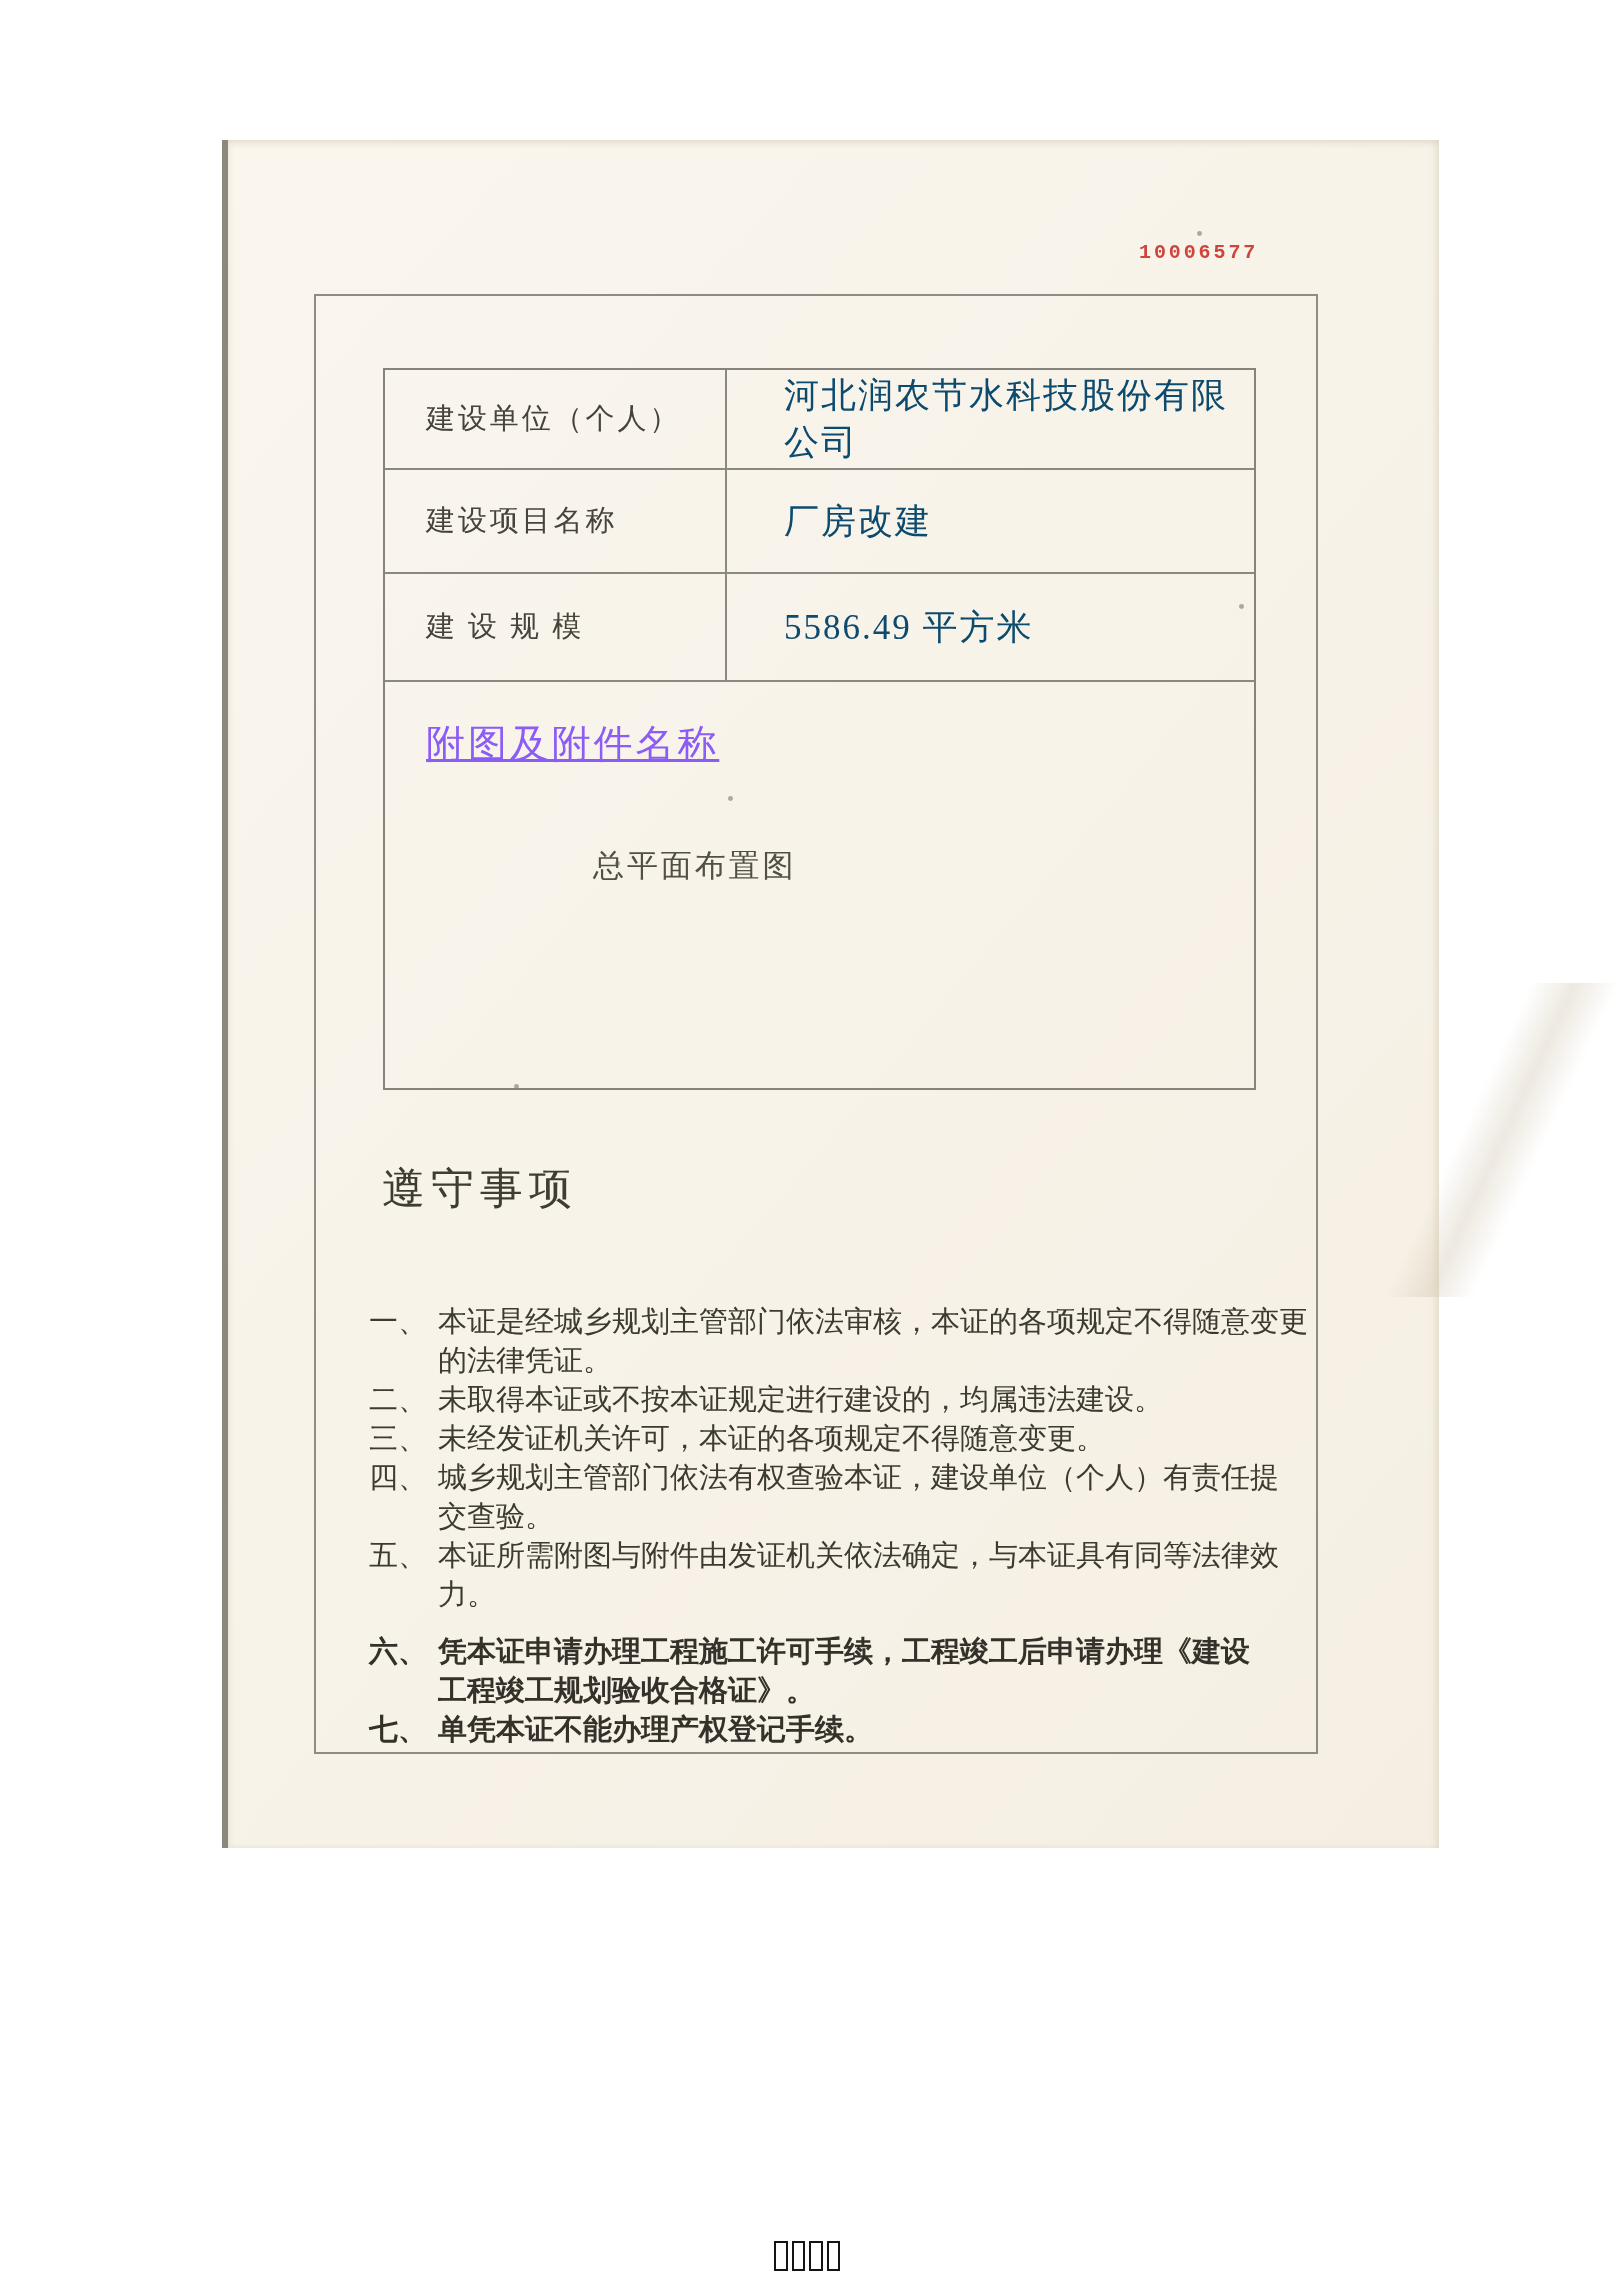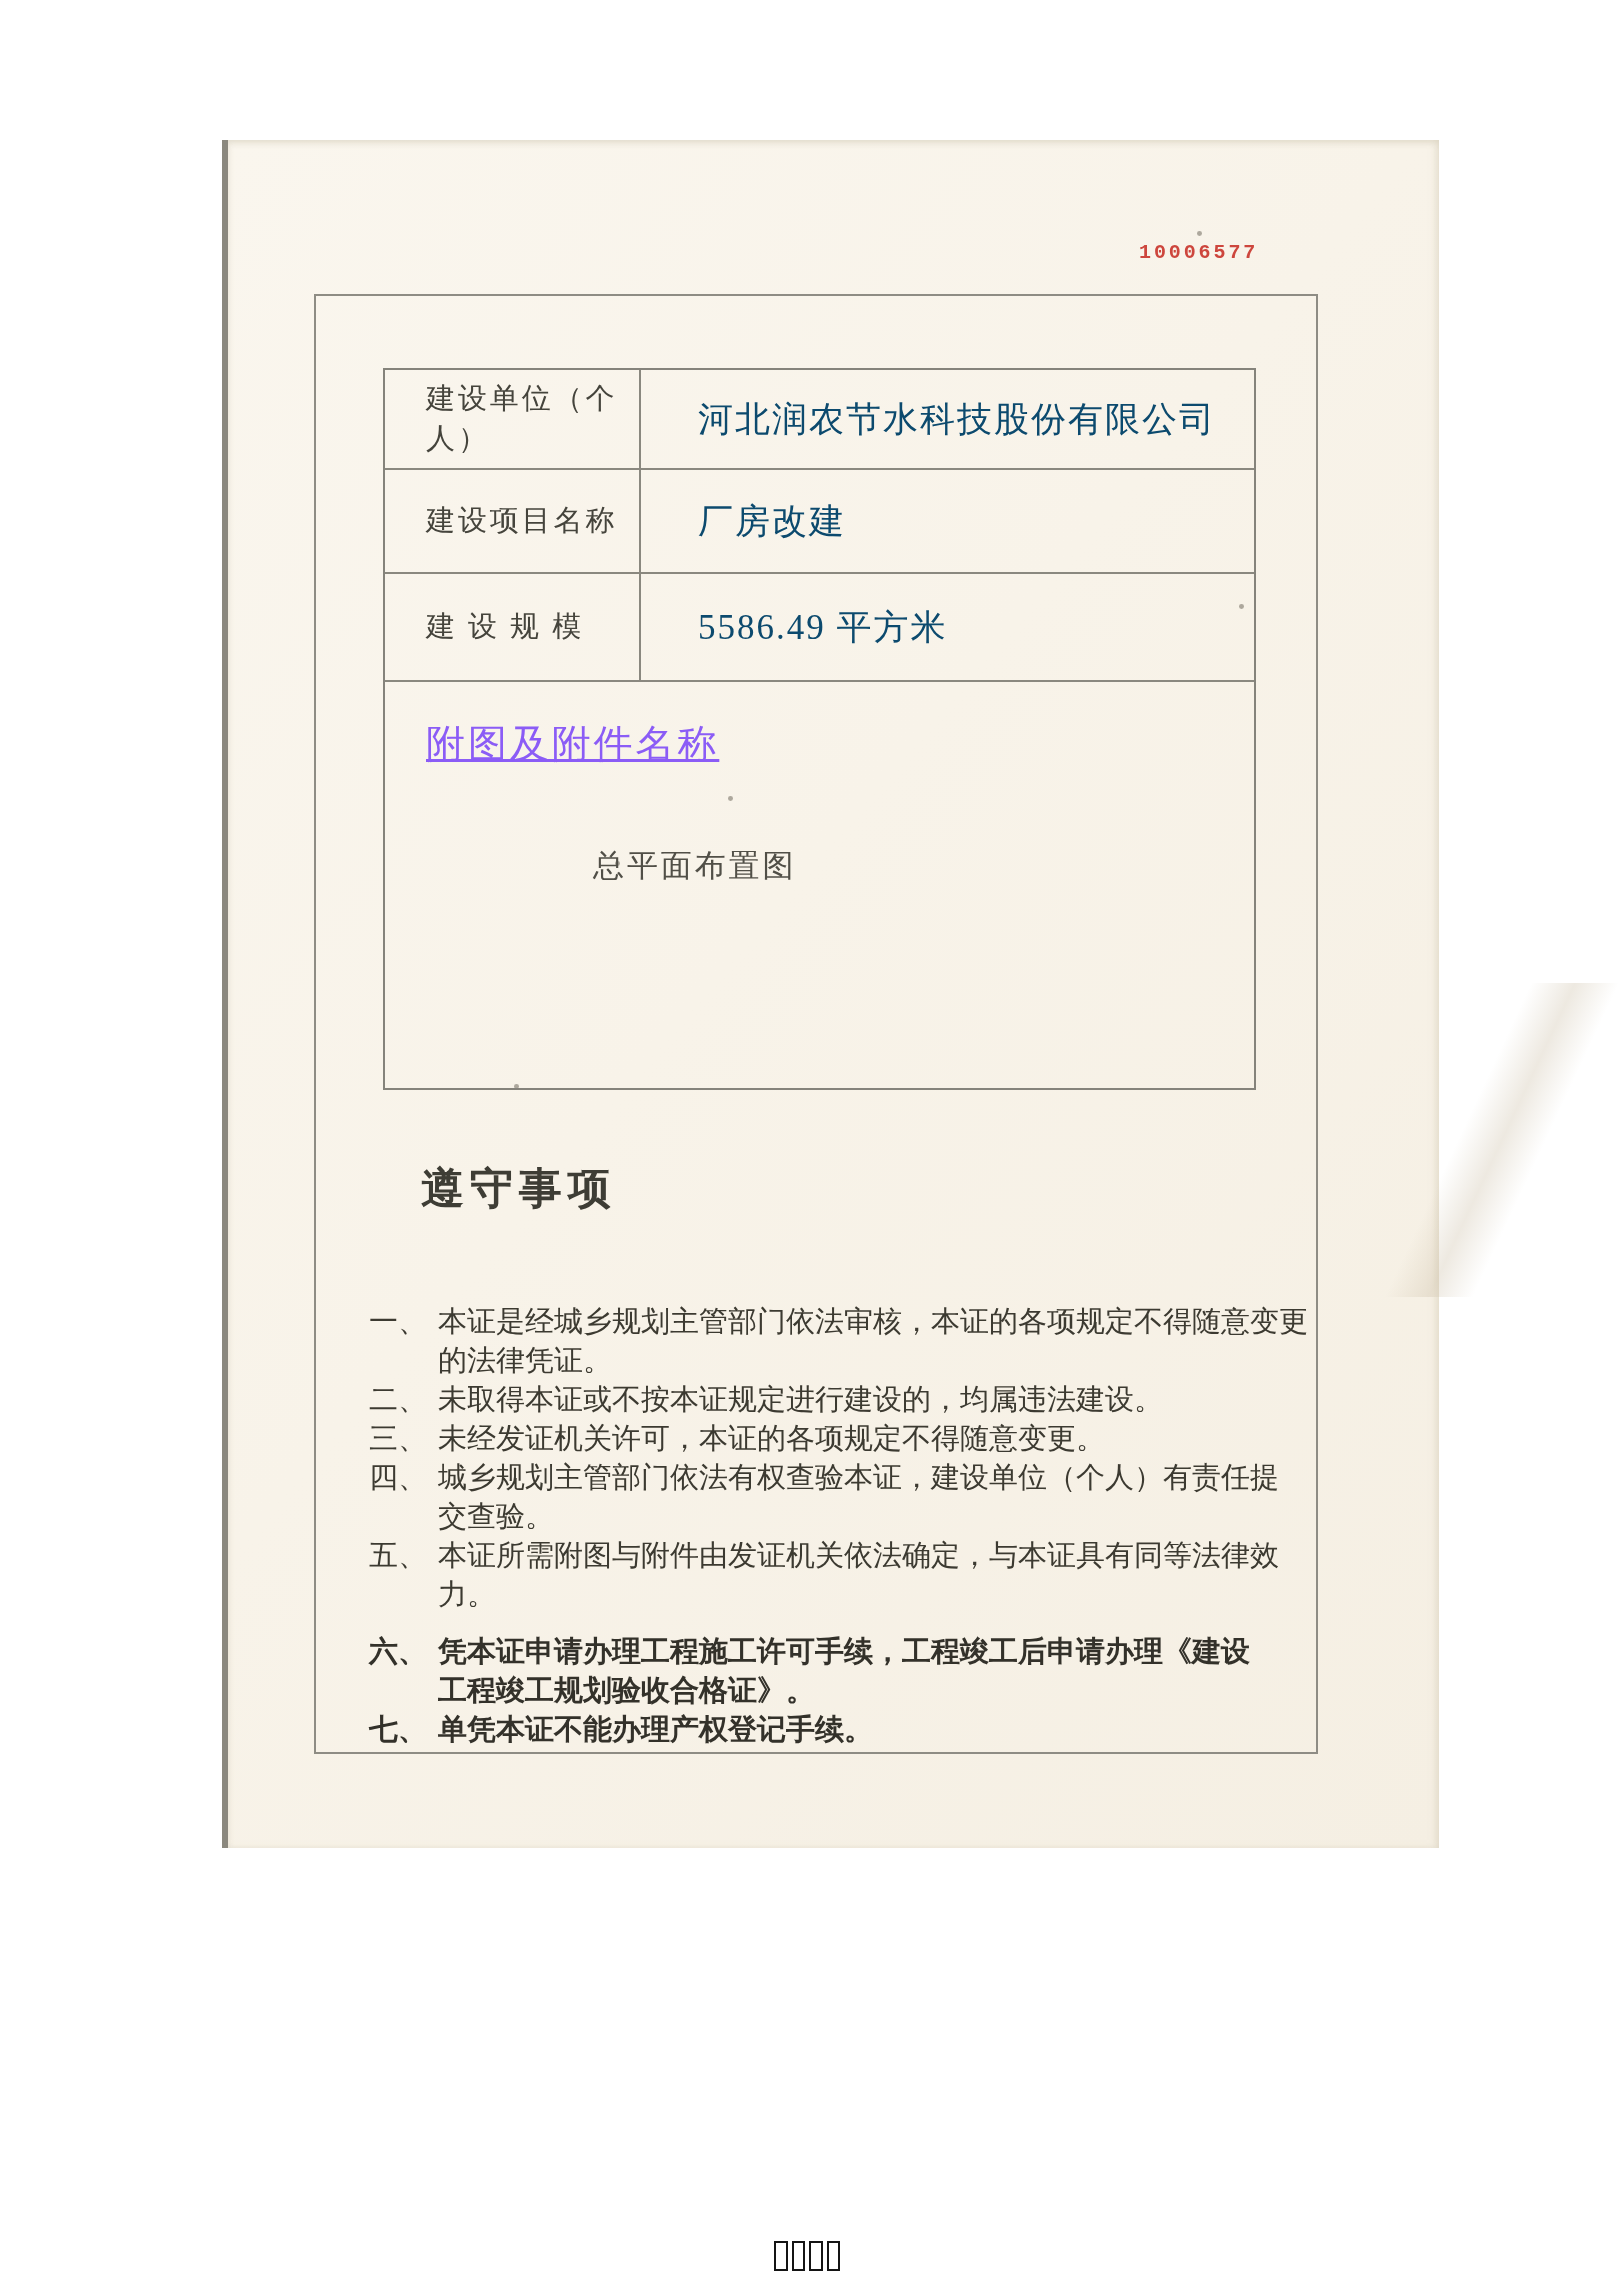--- a/index.html
+++ b/index.html
@@ -17,28 +17,28 @@
   .serial{position:absolute;left:1139px;top:241px;font-family:"Liberation Mono","DejaVu Sans Mono",monospace;
           font-weight:bold;font-size:20px;letter-spacing:2.9px;color:#cd463d;}
   
   .outer-box{position:absolute;left:314px;top:294px;width:1000px;height:1456px;border:2px solid #8e8c84;}
   
   .info-table{position:absolute;left:383px;top:368px;width:873px;height:722px;
               border:2px solid #85837b;display:flex;flex-direction:column;box-sizing:border-box;}
   .trow{display:flex;border-bottom:2px solid #8a887f;box-sizing:border-box;}
   .trow.r1{height:100px}.trow.r2{height:104px}.trow.r3{height:122px}.trow.r4{height:108px}
   .trow.r5{flex:1;border-bottom:none;display:block;}
-  .tlabel{width:256px;flex:none;border-right:2px solid #8a887f;display:flex;align-items:center;
+  .tlabel{width:342px;flex:none;border-right:2px solid #8a887f;display:flex;align-items:center;
           padding-left:41px;box-sizing:border-box;font-size:29px;letter-spacing:2.9px;color:#45443c;}
   .tvalue{flex:1;display:flex;align-items:center;padding-left:57px;font-size:35px;letter-spacing:2px;color:#0c4a6e;}
   .attach-label{padding:35px 0 0 41px;font-size:39px;letter-spacing:2.9px;color:#8b5cf6;text-decoration:underline;}
   .attach-value{margin:74px 8px 0 208px;font-size:31px;letter-spacing:2.9px;color:#514f47;}
   
-  .notice-heading{position:absolute;left:382px;top:1160px;font-size:43px;font-weight:bold;
-                  letter-spacing:5.9px;color:#3e3d35;margin-left:39px;}
+  .notice-heading{position:absolute;left:382px;top:1160px;font-size:43px;font-weight:normal;
+                  letter-spacing:5.9px;color:#3e3d35;}
   .notice{position:absolute;left:369px;top:1302px;width:945px;font-size:29px;line-height:39px;
           color:#3c3a31;}
   .nitem{display:flex;white-space:nowrap;}
   .nitem.gap{margin-top:17.6px;}
   .nitem.bold{font-weight:bold;color:#33312a;}
   .nnum{width:69px;flex:none;}
   .nlines{flex:1;}
   
   .footer-boxes{position:absolute;left:774px;top:2241px;display:flex;gap:3.9px;}
   .tofu{display:block;width:13.7px;height:30px;border:2.9px solid #141414;box-sizing:border-box;background:transparent;}

